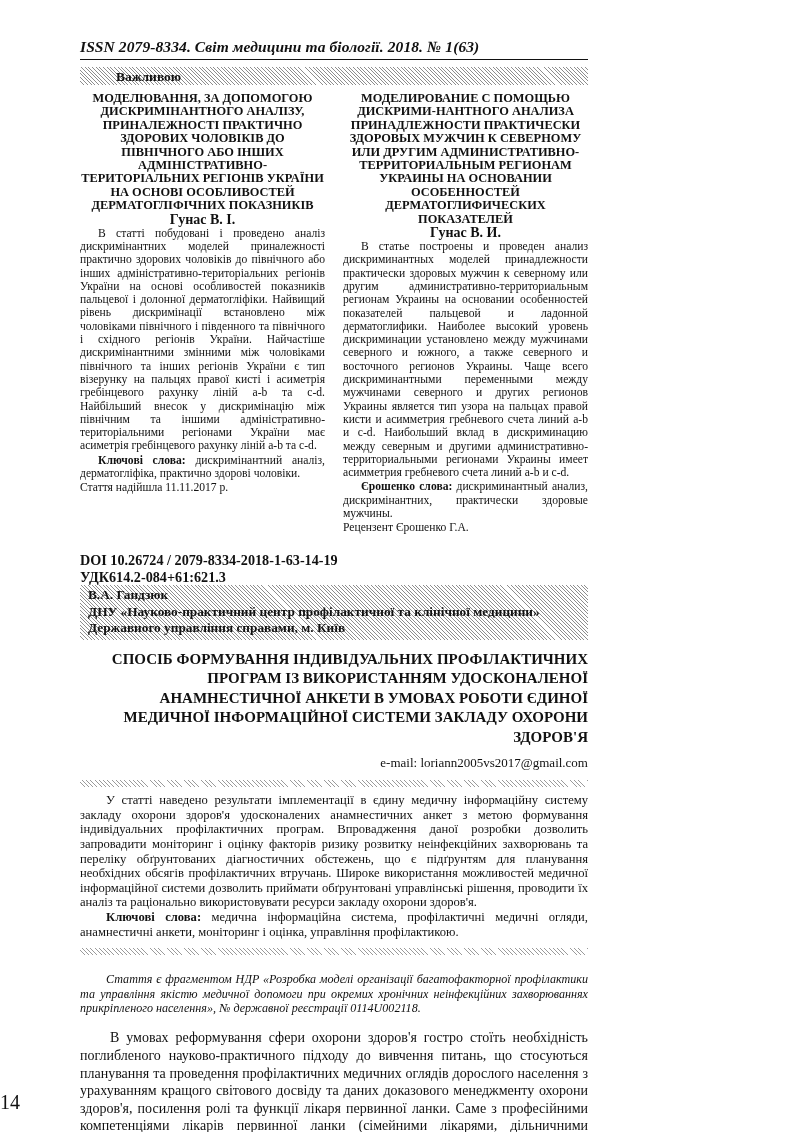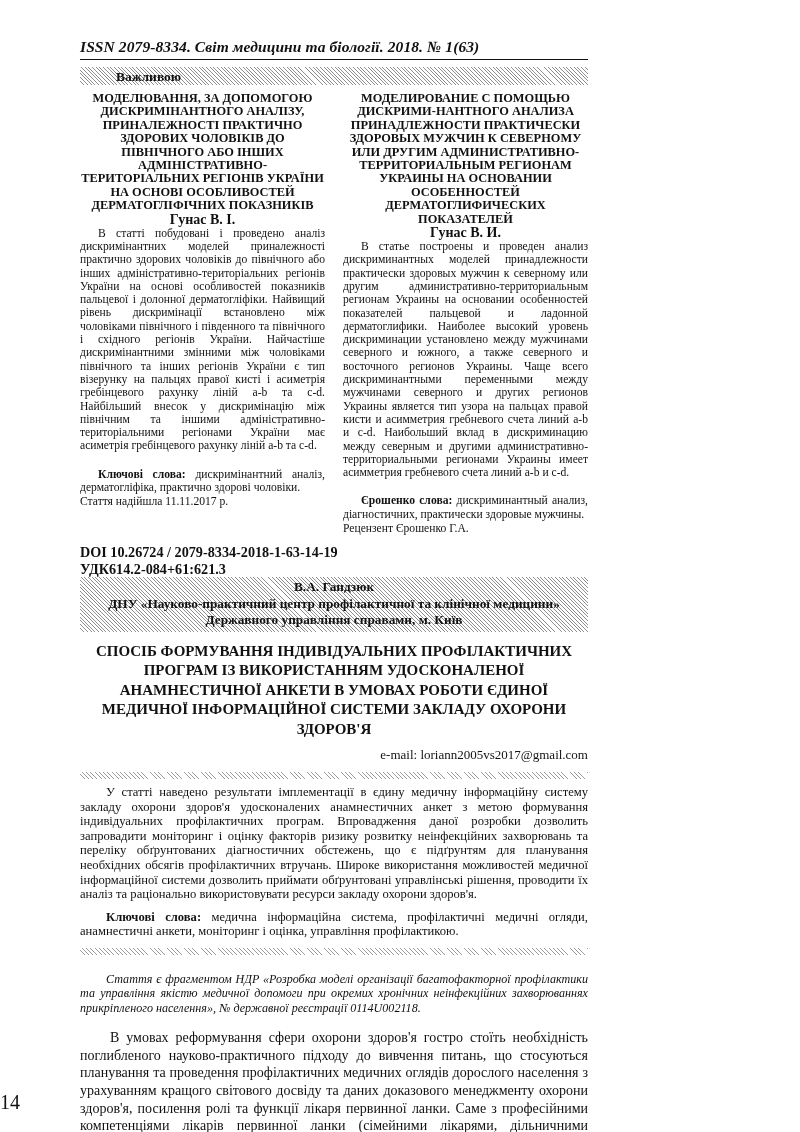--- a/index.html
+++ b/index.html
@@ -51,21 +51,21 @@
     height: 18px;
     line-height: 18px;
     padding: 0;
   }
   .band-reports .band-label {
     font-weight: bold;
     font-size: 13.5px;
     padding-left: 36px;
   }
   .band-author {
-    text-align: center;
+    text-align: left;
     font-weight: bold;
     font-size: 13.3px;
     line-height: 16.5px;
     padding: 2px 8px 3px 8px;
   }
   .band-author .aff { display: block; }
 
   
   .cols {
     display: flex;
@@ -96,41 +96,41 @@
     line-height: 13.3px;
     text-indent: 18px;
     margin-top: 1px;
     hyphens: auto;
   }
   .abs-kw {
     text-align: justify;
     font-size: 11.6px;
     line-height: 13.3px;
     text-indent: 18px;
-    margin-top: 15px;
+    margin-top: 1px;
   }
   .abs-kw b { font-weight: bold; }
   .abs-foot {
     text-align: left;
     font-size: 11.6px;
     line-height: 14px;
     margin-top: 1px;
   }
 
   
   .doi-block {
-    margin-top: 8px;
+    margin-top: 17px;
     font-weight: bold;
     font-size: 14.2px;
     line-height: 16.5px;
   }
 
   
   .art-title {
-    text-align: center;
+    text-align: right;
     font-weight: bold;
     font-size: 15px;
     line-height: 19.5px;
     margin-top: 10px;
   }
   .email {
     text-align: right;
     font-size: 13px;
     margin-top: 8px;
   }
@@ -145,21 +145,21 @@
   }
 
   .para {
     text-align: justify;
     font-size: 12.6px;
     line-height: 14.6px;
     text-indent: 26px;
     margin: 0;
     hyphens: auto;
   }
-  .para.kw { margin-top: 8px; }
+  .para.kw { margin-top: 0px; }
   .para b { font-weight: bold; }
 
   .note {
     font-style: italic;
     text-align: justify;
     font-size: 12.1px;
     line-height: 14.4px;
     text-indent: 26px;
     margin: 0;
   }
@@ -206,21 +206,21 @@
       </div>
       <div class="abs-foot">Стаття надійшла 11.11.2017 р.</div>
     </div>
 
     <div class="col">
       <div class="abs-title">МОДЕЛИРОВАНИЕ С ПОМОЩЬЮ ДИСКРИМИ-НАНТНОГО АНАЛИЗА ПРИНАДЛЕЖНОСТИ ПРАКТИЧЕСКИ ЗДОРОВЫХ МУЖЧИН К СЕВЕРНОМУ ИЛИ ДРУГИМ АДМИНИСТРАТИВНО-ТЕРРИТОРИАЛЬНЫМ РЕГИОНАМ УКРАИНЫ НА ОСНОВАНИИ ОСОБЕННОСТЕЙ ДЕРМАТОГЛИФИЧЕСКИХ ПОКАЗАТЕЛЕЙ</div>
       <div class="abs-author">Гунас В. И.</div>
       <div class="abs-body">В статье построены и проведен анализ дискриминантных моделей принадлежности практически здоровых мужчин к северному или другим административно-территориальным регионам Украины на основании особенностей показателей пальцевой и ладонной дерматоглифики. Наиболее высокий уровень дискриминации установлено между мужчинами северного и южного, а также северного и восточного регионов Украины. Чаще всего дискриминантными переменными между мужчинами северного и других регионов Украины является тип узора на пальцах правой кисти и асимметрия гребневого счета линий a-b и c-d. Наибольший вклад в дискриминацию между северным и другими административно-территориальными регионами Украины имеет асимметрия гребневого счета линий a-b и c-d.</div>
       <div class="abs-kw">
         <b>Єрошенко слова:</b>
-        <span>дискриминантный анализ, діагностичних, практически здоровые мужчины.</span>
+        <span>дискриминантный анализ, дискримінантних, практически здоровые мужчины.</span>
       </div>
       <div class="abs-foot">Рецензент Єрошенко Г.А.</div>
     </div>
 
   </div>
 
   <div class="doi-block">
     <div>DOI 10.26724 / 2079-8334-2018-1-63-14-19</div>
     <div>УДК614.2-084+61:621.3</div>
   </div>

